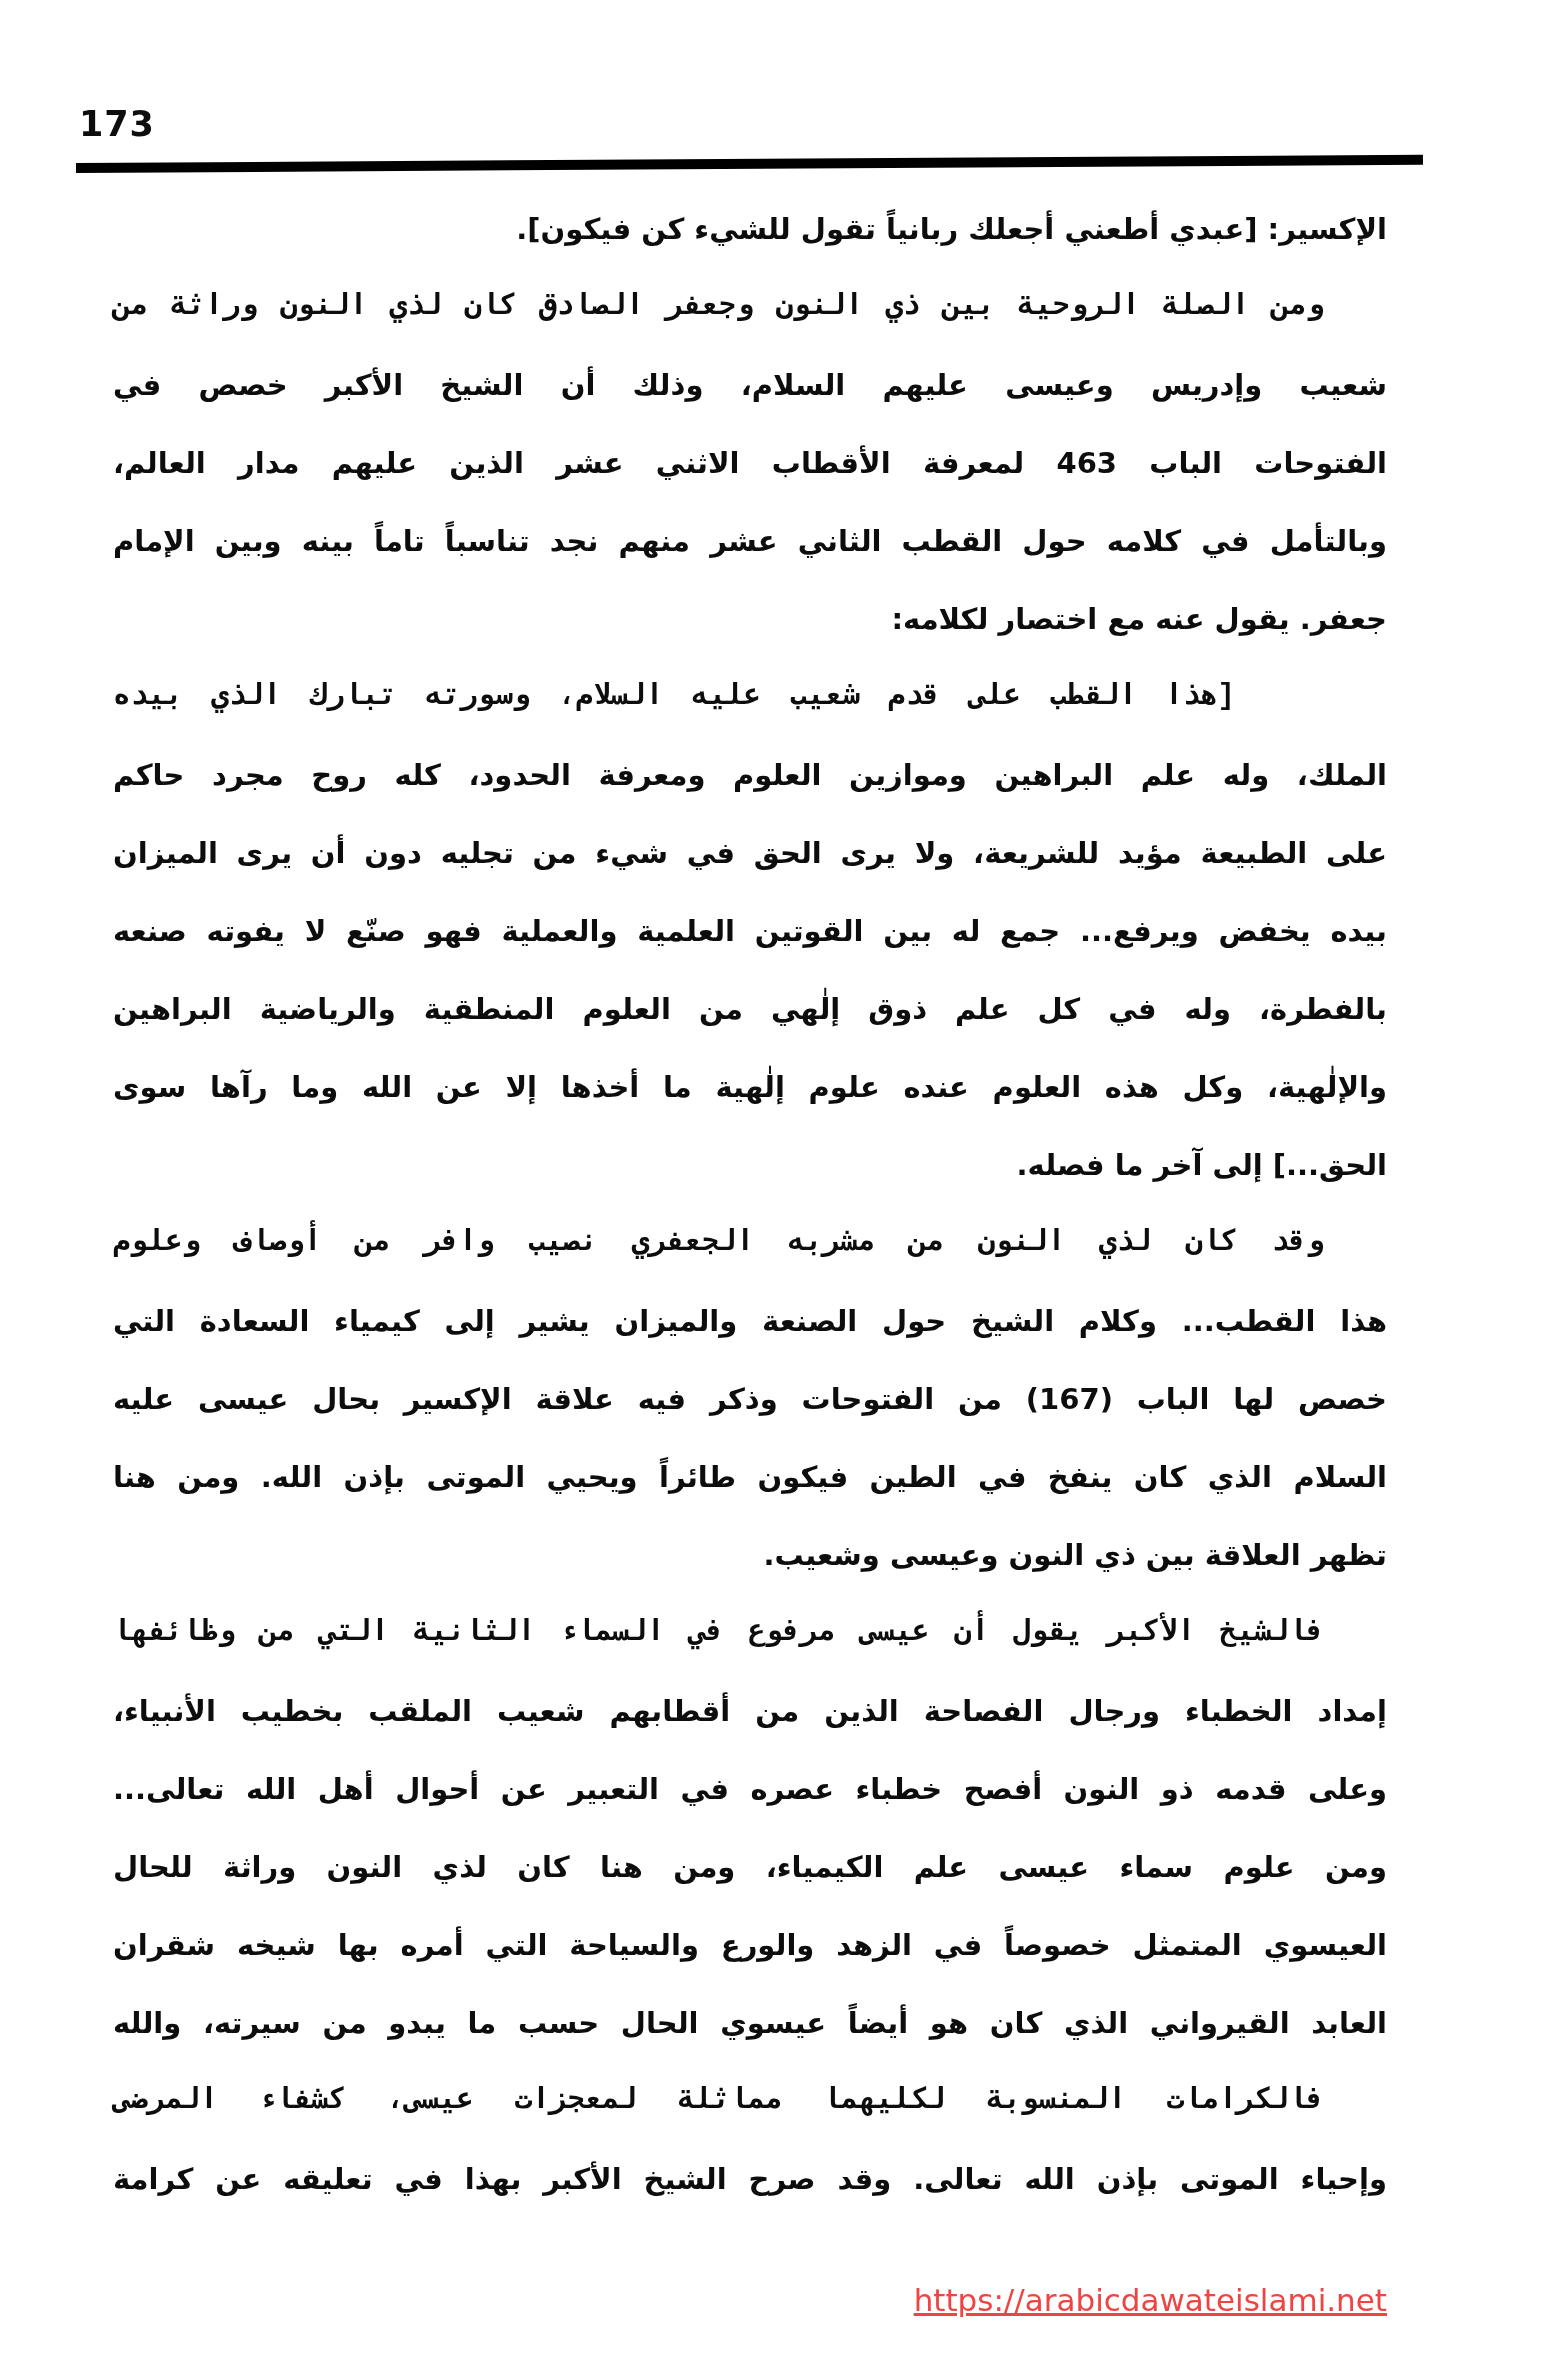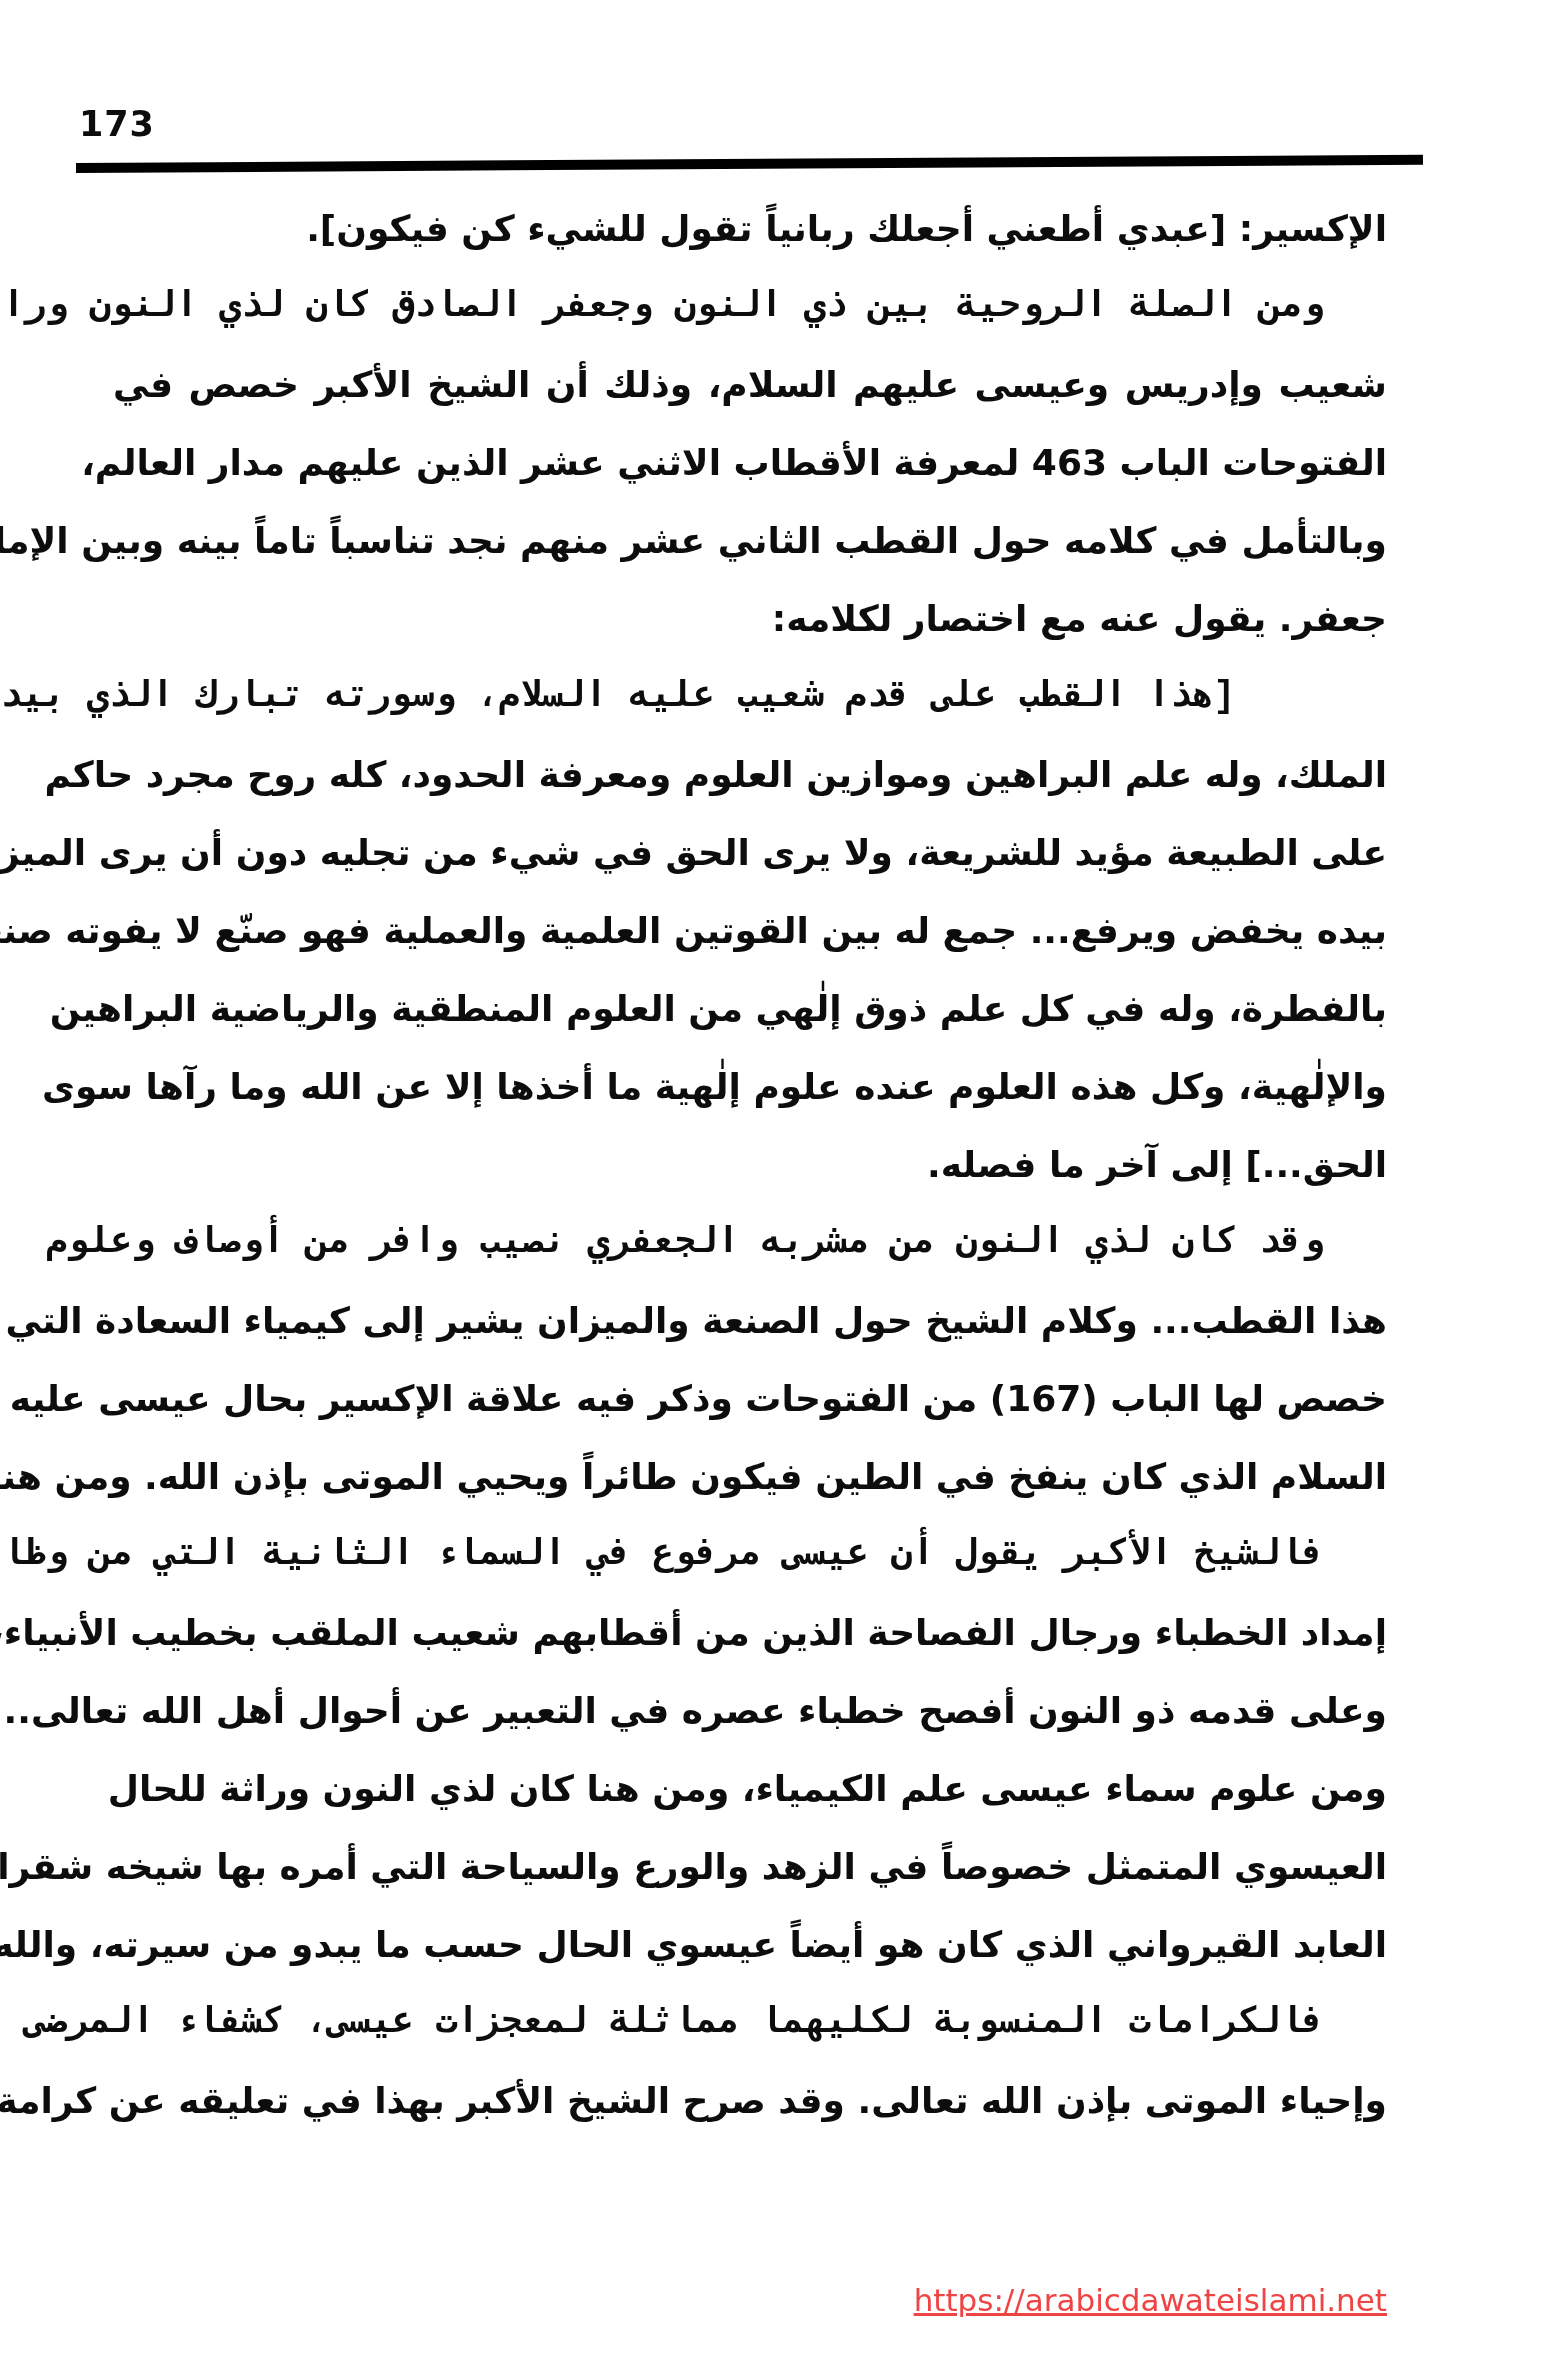--- a/index.html
+++ b/index.html
@@ -43,21 +43,21 @@
   .body-text {
     position: absolute;
     top: 190px;
     right: 191px;
     width: 1274px;
     direction: rtl;
   }
   .line {
     height: 78px;
     line-height: 78px;
-    font-size: 36px;
+    font-size: 29px;
     font-weight: bold;
     text-align: justify;
     text-align-last: justify;
     white-space: nowrap;
   }
   .line.last { text-align-last: right; white-space: normal; }
   .line.first { text-indent: 63px; font-family: Liberation Mono, monospace; }
   .line.first.quote { text-indent: 152px; }
   .watermark {
     position: absolute;
@@ -89,20 +89,21 @@
       <div class="line">الملك، وله علم البراهين وموازين العلوم ومعرفة الحدود، كله روح مجرد حاكم</div>
       <div class="line">على الطبيعة مؤيد للشريعة، ولا يرى الحق في شيء من تجليه دون أن يرى الميزان</div>
       <div class="line">بيده يخفض ويرفع... جمع له بين القوتين العلمية والعملية فهو صنّع لا يفوته صنعه</div>
       <div class="line">بالفطرة، وله في كل علم ذوق إلٰهي من العلوم المنطقية والرياضية البراهين</div>
       <div class="line">والإلٰهية، وكل هذه العلوم عنده علوم إلٰهية ما أخذها إلا عن الله وما رآها سوى</div>
       <div class="line last">الحق...] إلى آخر ما فصله.</div>
       <div class="line first">وقد كان لذي النون من مشربه الجعفري نصيب وافر من أوصاف وعلوم</div>
       <div class="line">هذا القطب... وكلام الشيخ حول الصنعة والميزان يشير إلى كيمياء السعادة التي</div>
       <div class="line">خصص لها الباب (167) من الفتوحات وذكر فيه علاقة الإكسير بحال عيسى عليه</div>
       <div class="line">السلام الذي كان ينفخ في الطين فيكون طائراً ويحيي الموتى بإذن الله. ومن هنا</div>
+      <div class="line last">تظهر العلاقة بين ذي النون وعيسى وشعيب.</div>
       <div class="line first">فالشيخ الأكبر يقول أن عيسى مرفوع في السماء الثانية التي من وظائفها</div>
       <div class="line">إمداد الخطباء ورجال الفصاحة الذين من أقطابهم شعيب الملقب بخطيب الأنبياء،</div>
       <div class="line">وعلى قدمه ذو النون أفصح خطباء عصره في التعبير عن أحوال أهل الله تعالى...</div>
       <div class="line">ومن علوم سماء عيسى علم الكيمياء، ومن هنا كان لذي النون وراثة للحال</div>
       <div class="line">العيسوي المتمثل خصوصاً في الزهد والورع والسياحة التي أمره بها شيخه شقران</div>
       <div class="line">العابد القيرواني الذي كان هو أيضاً عيسوي الحال حسب ما يبدو من سيرته، والله</div>
       <div class="line first">فالكرامات المنسوبة لكليهما مماثلة لمعجزات عيسى، كشفاء المرضى</div>
       <div class="line">وإحياء الموتى بإذن الله تعالى. وقد صرح الشيخ الأكبر بهذا في تعليقه عن كرامة</div>
     </div>
 

